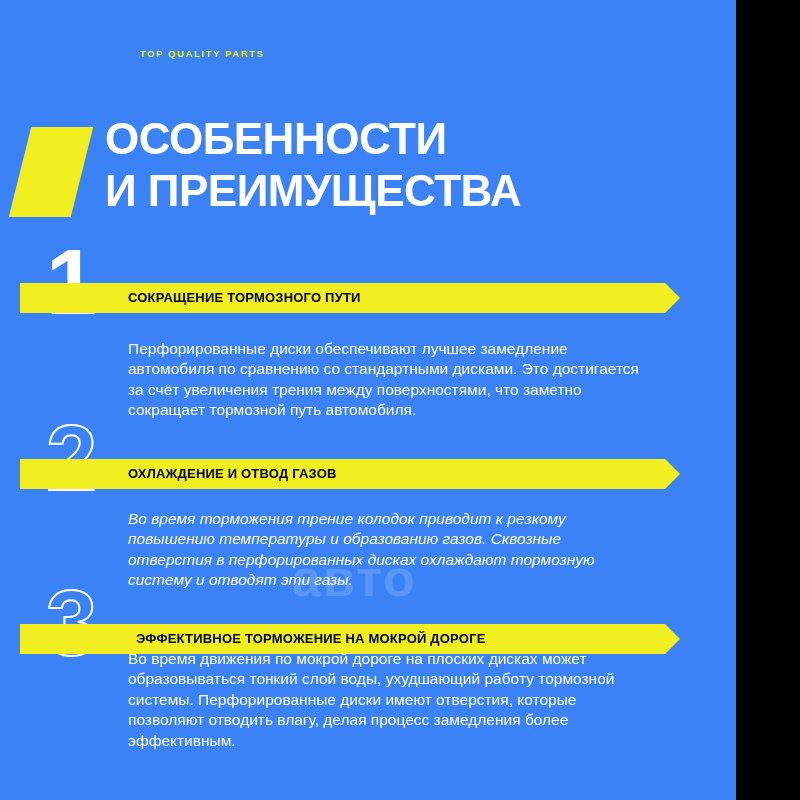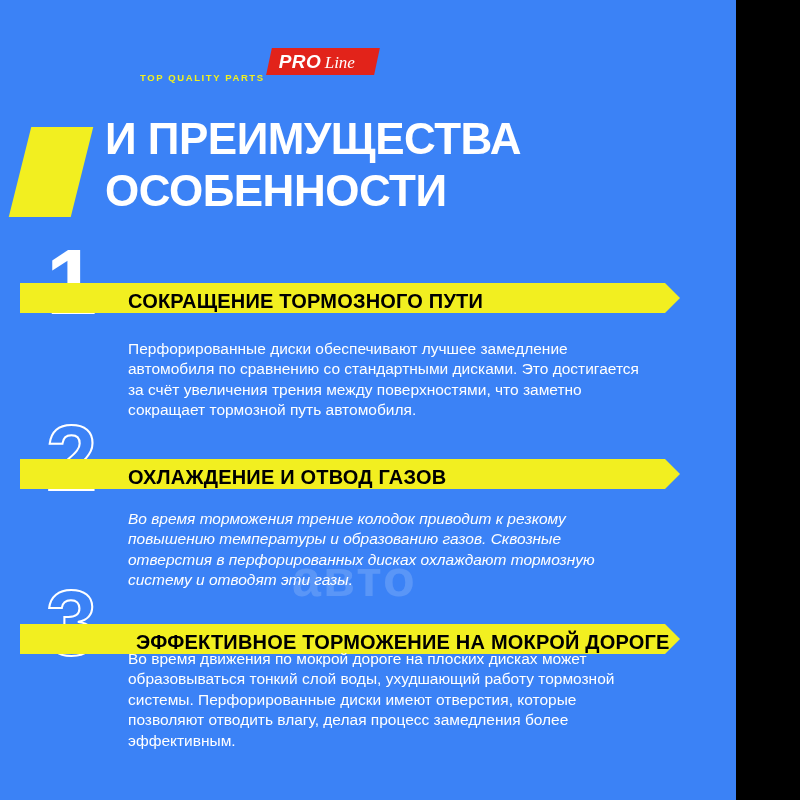--- a/index.html
+++ b/index.html
@@ -132,21 +132,21 @@
     position: absolute;
     right: -15px; top: 0;
     width: 0; height: 0;
     border-top: 15px solid transparent;
     border-bottom: 15px solid transparent;
     border-left: 15px solid #f2ef20;
   }
   .sec-title {
     position: absolute;
     color: #000000;
-    font-size: 20px;
+    font-size: 13px;
     font-weight: bold;
     letter-spacing: 0.2px;
     text-transform: uppercase;
     white-space: nowrap;
   }
   .sec-body {
     position: absolute;
     left: 128px;
     width: 520px;
     color: #ffffff;
@@ -156,32 +156,27 @@
 </style>
 </head>
 <body>
 
 <div class="page">
 
   <div class="logo-block">
     <div class="logo-left">
       <div class="logo-tagline">TOP QUALITY PARTS</div>
     </div>
-    <div class="logo-right">
-      <div class="logo-red"></div>
-      <div class="logo-pro">PRO</div>
-      <div class="logo-line">Line</div>
-    </div>
   </div>
 
   <div class="heading-wrap">
     <div class="heading-bar"></div>
     <div class="heading-text">
+      <div>ОСОБЕННОСТИ</div>
       <div>И ПРЕИМУЩЕСТВА</div>
-      <div>ОСОБЕННОСТИ</div>
     </div>
   </div>
 
   <div class="watermark">авто</div>
 
   <div class="section" style="top:236px;">
     <div class="bignum filled" style="top:0;">1</div>
     <div class="yellow-bar" style="top:47px; width:645px;"></div>
     <div class="sec-title" style="left:128px; top:54px;">СОКРАЩЕНИЕ ТОРМОЗНОГО ПУТИ</div>
     <div class="sec-body" style="top:83px;margin-top:20px;">Перфорированные диски обеспечивают лучшее замедление автомобиля по сравнению со стандартными дисками. Это достигается за счёт увеличения трения между поверхностями, что заметно сокращает тормозной путь автомобиля.</div>

